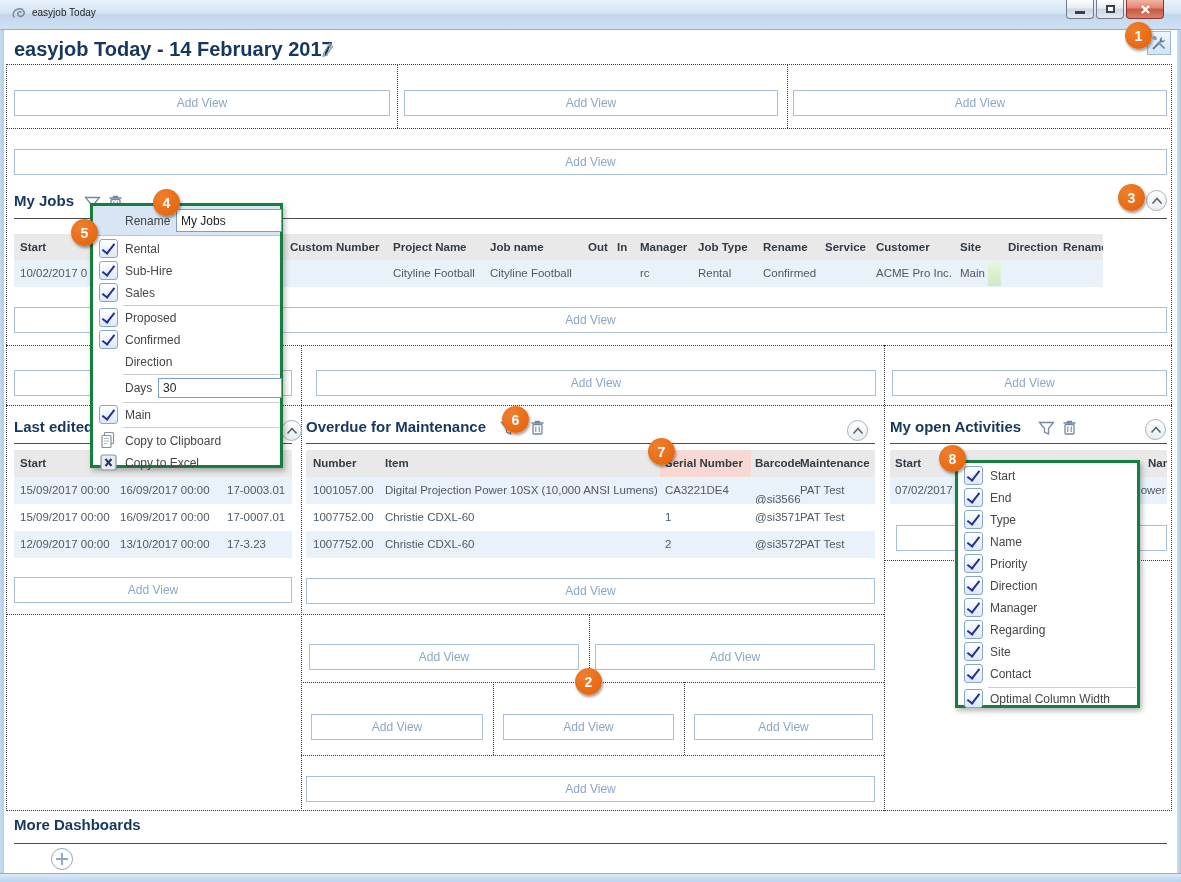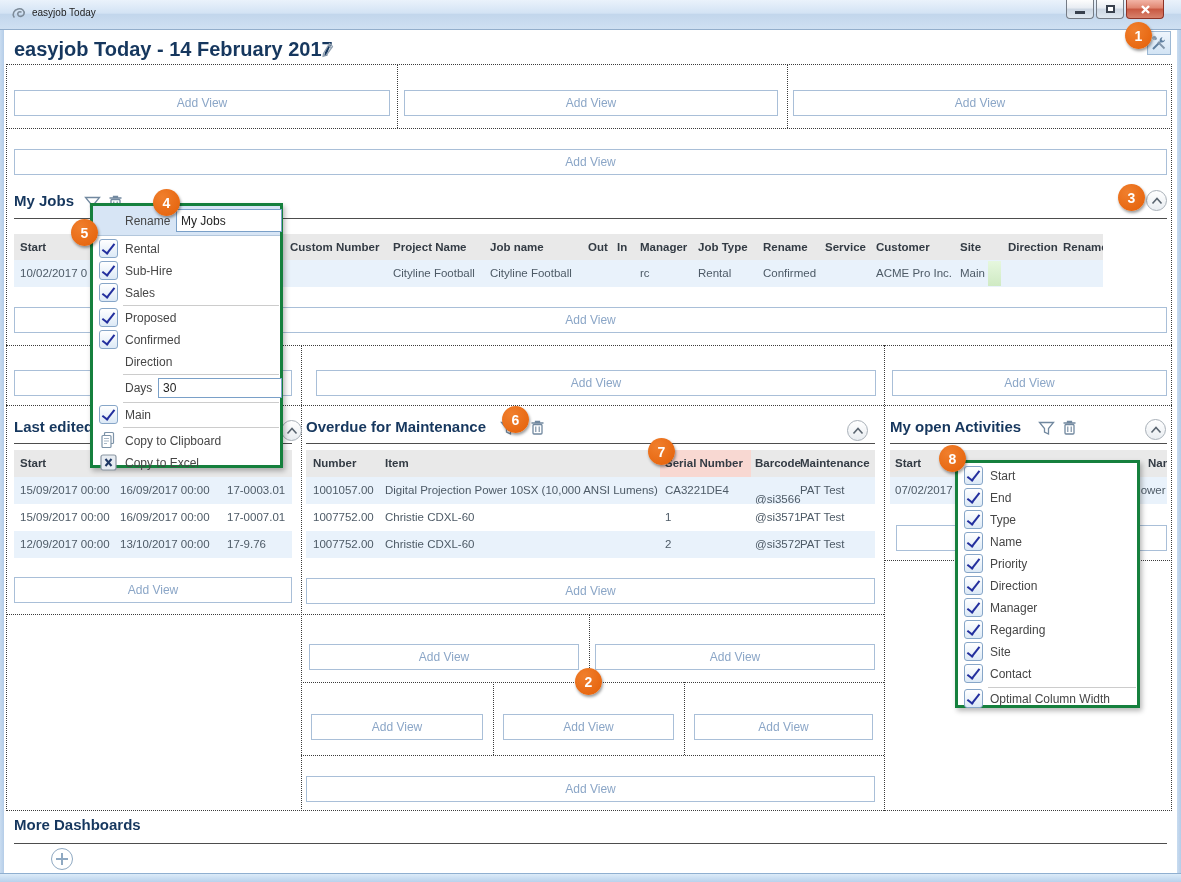--- a/index.html
+++ b/index.html
@@ -207,21 +207,21 @@
     <span class="cell" style="left:213px;">17-0003.01</span>
   </div>
   <div class="ab trow alt" style="left:14px;top:504px;width:278px;height:27px;line-height:27px;">
     <span class="cell" style="left:6px;">15/09/2017 00:00</span>
     <span class="cell" style="left:106px;">16/09/2017 00:00</span>
     <span class="cell" style="left:213px;">17-0007.01</span>
   </div>
   <div class="ab trow" style="left:14px;top:531px;width:278px;height:27px;line-height:27px;">
     <span class="cell" style="left:6px;">12/09/2017 00:00</span>
     <span class="cell" style="left:106px;">13/10/2017 00:00</span>
-    <span class="cell" style="left:213px;">17-9.76</span>
+    <span class="cell" style="left:213px;">17-3.23</span>
   </div>
 
   <div class="ab sec-title" style="left:306px;top:418px;">Overdue for Maintenance</div>
   <span class="ab icn" style="left:500px;top:421px;">
     <svg width="17" height="15" viewBox="0 0 17 15">
         <path d="M1.5 1.5 H15.5 L10.5 7.5 V13 L6.5 11 V7.5 Z" fill="#fff" stroke="#71889f" stroke-width="1.3"></path>
       </svg>
   </span>
   <span class="ab icn" style="left:530px;top:419px;">
     <svg width="15" height="17" viewBox="0 0 15 17">

